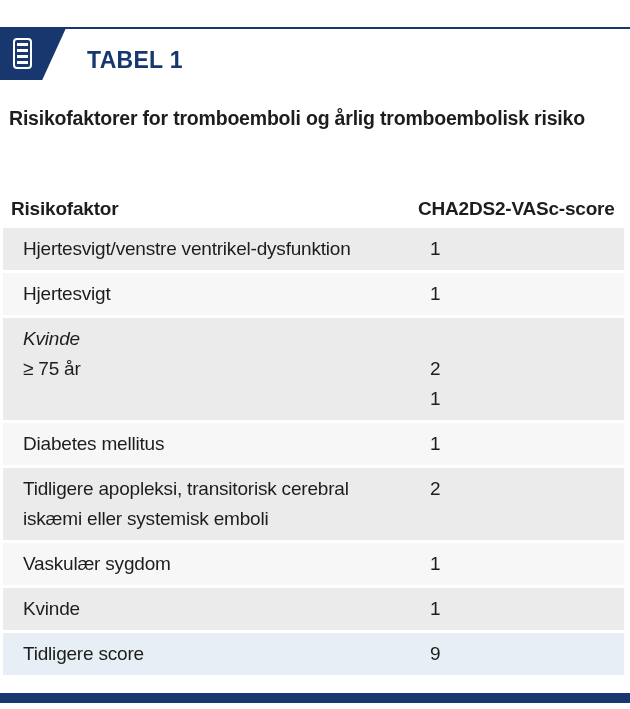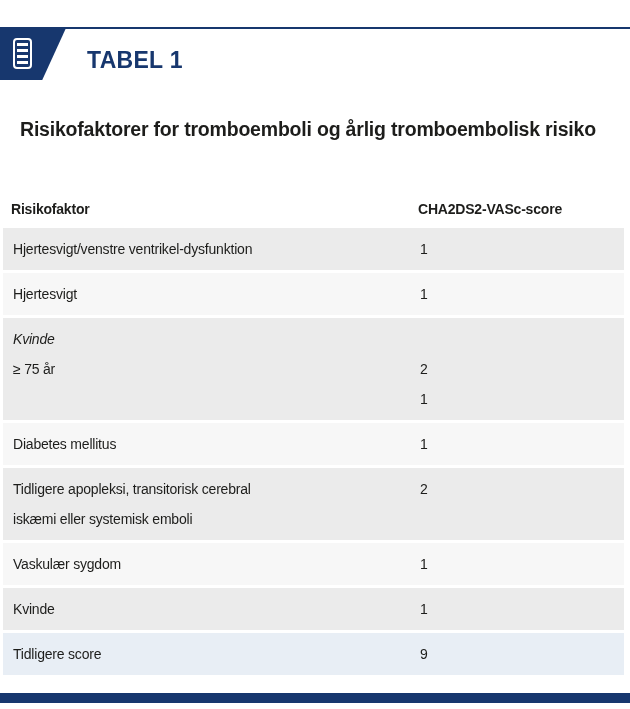--- a/index.html
+++ b/index.html
@@ -25,34 +25,34 @@
     position:absolute;left:13px;top:10px;width:19px;height:31px;
     border:2px solid #fff;border-radius:4px;
     display:flex;flex-direction:column;justify-content:space-evenly;align-items:center;
   }
   .doc-icon .bar{display:block;width:11px;height:3px;background:#fff;}
   .banner-label{
     position:absolute;left:77px;top:47px;
     font-size:23px;font-weight:bold;color:var(--navy);letter-spacing:0.3px;white-space:nowrap;margin-left:10px;
   }
   .caption{
-    position:absolute;left:4px;top:98px;margin:16px;
+    position:absolute;left:4px;top:98px;margin:5px;
     font-size:19.5px;font-weight:600;line-height:30px;color:var(--text);
   }
   .caption .t-line{display:block;white-space:nowrap;}
   sub{font-size:0.62em;line-height:0;}
-  .table{position:absolute;left:3px;top:188px;width:621px;font-size:14px;}
+  .table{position:absolute;left:3px;top:188px;width:621px;font-size:19px;}
   .thead{
     display:grid;grid-template-columns:404px 1fr;
     padding:8px 0 6px 8px;font-weight:bold;line-height:26px;background:#fff;
   }
   .thead .score-h{padding-left:3px;white-space:nowrap;}
   .row{
     display:grid;grid-template-columns:404px 1fr;
-    padding:6px 0 6px 10px;line-height:30px;border-bottom:3px solid #fff;
+    padding:6px 0 6px 20px;line-height:30px;border-bottom:3px solid #fff;
   }
   .row .score{padding-left:3px;}
   .row .line{display:block;}
   .row-gray{background:var(--row-gray);}
   .row-light{background:var(--row-light);}
   .row-blue{background:var(--row-blue);}
   .italic{font-style:italic;}
   .bottom-bar{position:absolute;left:0;top:693px;width:630px;height:10px;background:var(--navy);}
 </style>
 </head>

